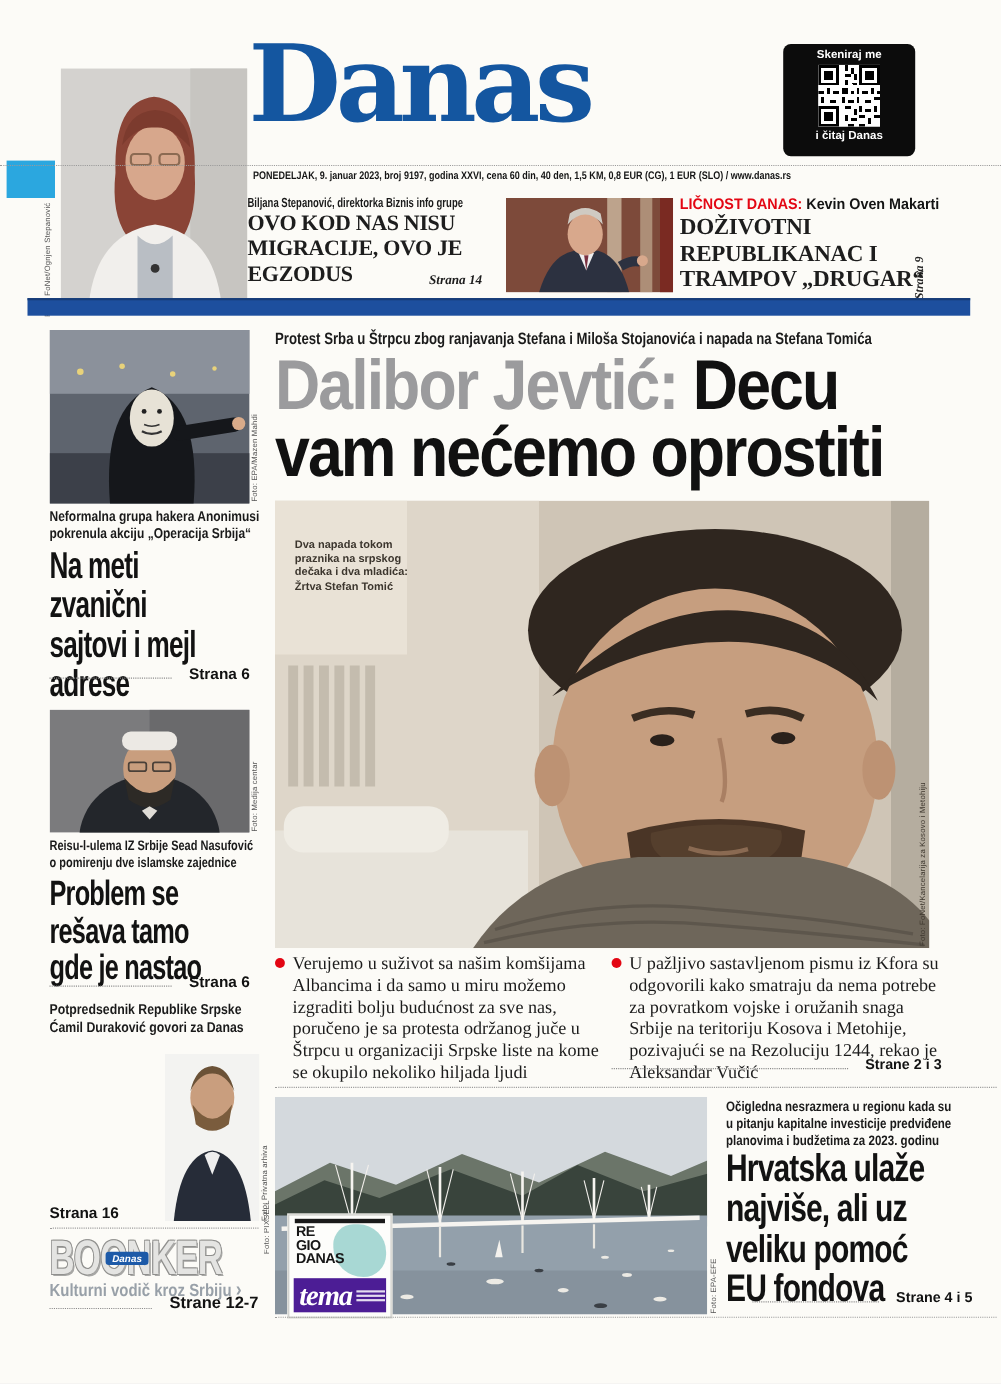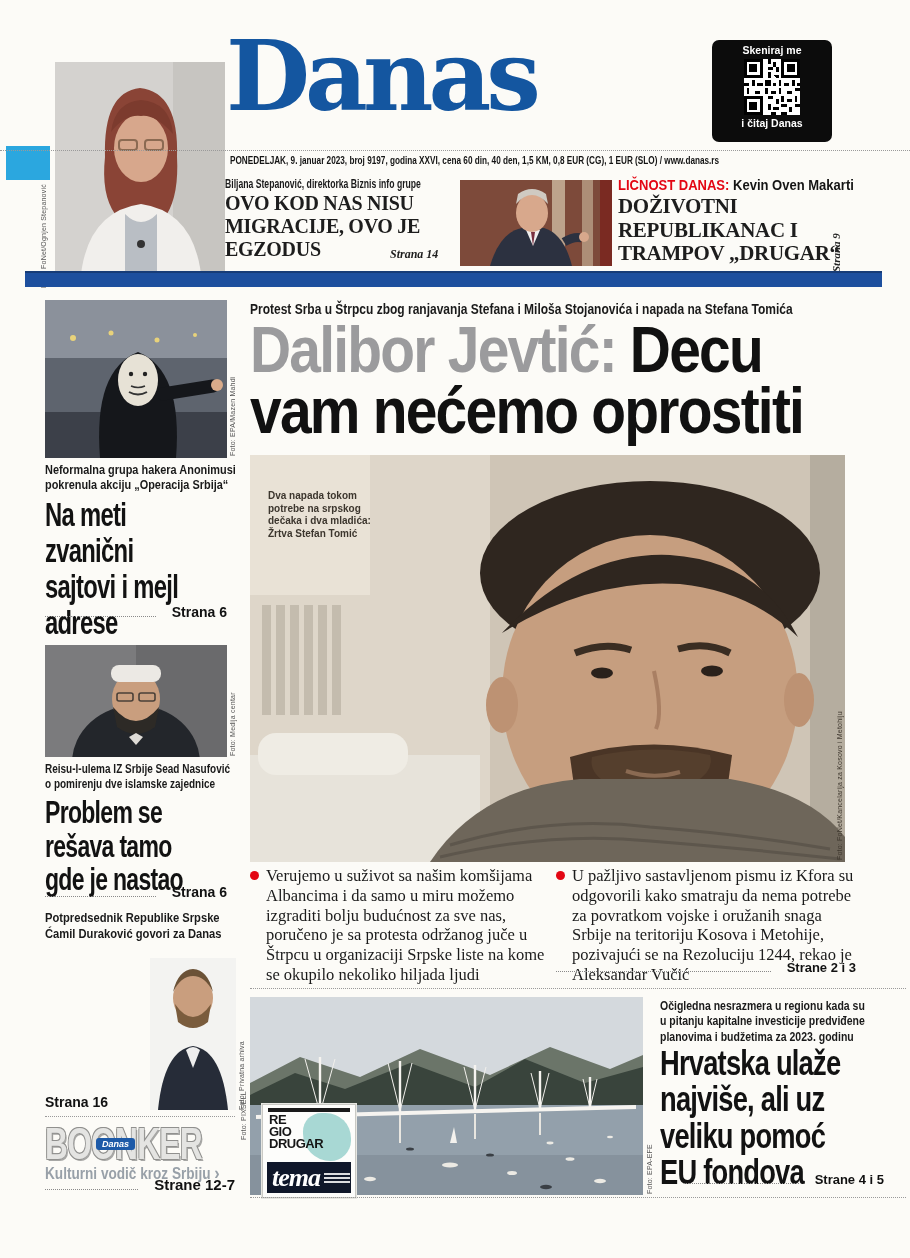--- a/index.html
+++ b/index.html
@@ -33,21 +33,21 @@
           line-height:1.2;color:#1b1b1b;}
   .bullet .dot{width:9px;height:9px;border-radius:50%;background:#e30613;flex:0 0 9px;margin-top:5px;}
   .bullet p{margin:0;}
   .caption{font-size:10px;font-weight:bold;color:#3c362e;line-height:1.25;}
   .badge{background:#fdfdfb;border:1px solid #c9c9c4;box-shadow:0 0 0 1px #e7e7e2;}
   .badge .topbar{height:4px;background:#1a1a1a;margin:3px 5px 2px 5px;}
   .badge .map{position:absolute;right:4px;top:8px;width:48px;height:48px;background:#a8d8d4;
               border-radius:40% 55% 45% 60%;}
   .badge .btext{position:relative;font-weight:bold;font-size:13px;line-height:.92;color:#161616;
                 padding-left:6px;letter-spacing:-.5px;}
-  .badge .redstrip{position:absolute;left:4px;right:4px;bottom:4px;height:31px;background:#0f172a;
+  .badge .redstrip{position:absolute;left:4px;right:4px;bottom:4px;height:31px;background:#4c1d95;
                    color:#fff;display:flex;align-items:center;margin-top:24px;}
   .badge .tema{font-family:"Liberation Serif",serif;font-style:italic;font-weight:bold;
                font-size:26px;line-height:1;padding-left:5px;letter-spacing:-1px;}
   .badge .tiny{display:inline-block;width:26px;margin-left:4px;}
   .badge .tiny i{display:block;height:2px;background:#fff;margin:2px 0;opacity:.85;}
   .bunker-logo{font-weight:bold;font-size:44px;line-height:1;color:#e4e4e2;letter-spacing:-1px;
     text-shadow:-1px -1px 0 #90908e,1px -1px 0 #90908e,-1px 1px 0 #90908e,2px 2px 0 #a7a7a5;}
   .bunker-chip{background:#1d5aa8;color:#fff;font-style:italic;font-weight:bold;font-size:9px;
                padding:1px 6px;border-radius:3px;}
   .bunker-tag{color:#98a0a8;font-size:16px;font-weight:bold;}
@@ -272,21 +272,21 @@
       <path d="M320,302 Q400,278 482,300 L472,372 Q400,404 330,374Z" fill="#4a3526"></path>
       <path d="M342,302 Q400,288 460,300 Q468,328 400,342 Q336,330 342,302Z" fill="#553f2d"></path>
       <path d="M376,316 q27,9 54,1" stroke="#8a6a52" stroke-width="4" fill="none"></path>
       <path d="M340,372 h122 v35 h-122Z" fill="#b5906f"></path>
       <path d="M180,407 Q230,332 330,324 L480,324 Q560,337 595,382 L595,407Z" fill="#6e665a"></path>
       <path d="M200,390 q100,-30 200,-18 q100,8 180,22" stroke="#5d564c" stroke-width="3" fill="none"></path>
       <path d="M190,402 q110,-26 210,-16 q100,8 190,18" stroke="#5d564c" stroke-width="3" fill="none"></path>
     </svg>
   </div>
   <div class="abs caption pre" style="left:268px;top:490px;width:120px;">Dva napada tokom
-potrebe na srpskog
+praznika na srpskog
 dečaka i dva mladića:
 Žrtva Stefan Tomić</div>
   <div class="abs vcred" style="left:836px;top:688px;height:172px;color:#3f382f;">Foto: FoNet/Kancelarija za Kosovo i Metohiju</div>
 
   <div class="abs bullet" style="left:250px;top:866px;width:304px;">
     <span class="dot"></span>
     <p>Verujemo u suživot sa našim komšijama Albancima i da samo u miru možemo izgraditi bolju budućnost za sve nas, poručeno je sa protesta održanog juče u Štrpcu u organizaciji Srpske liste na kome se okupilo nekoliko hiljada ljudi</p>
   </div>
   <div class="abs bullet" style="left:556px;top:866px;width:300px;">
     <span class="dot"></span>
@@ -352,21 +352,21 @@
     </svg>
   </div>
   <div class="abs vcred" style="left:240px;top:1050px;height:90px;">Foto: PIXSELL</div>
   <div class="abs vcred" style="left:646px;top:1118px;height:76px;">Foto: EPA-EFE</div>
 
   <div class="abs badge" style="left:262px;top:1104px;width:92px;height:92px;">
     <div class="topbar"></div>
     <div class="map"></div>
     <div class="btext pre">RE
 GIO
-DRUGAR</div>
+DANAS</div>
     <div class="redstrip">
       <span class="tema">tema</span>
       <span class="tiny">
           <i></i>
           <i></i>
           <i></i>
         </span>
     </div>
   </div>
 

